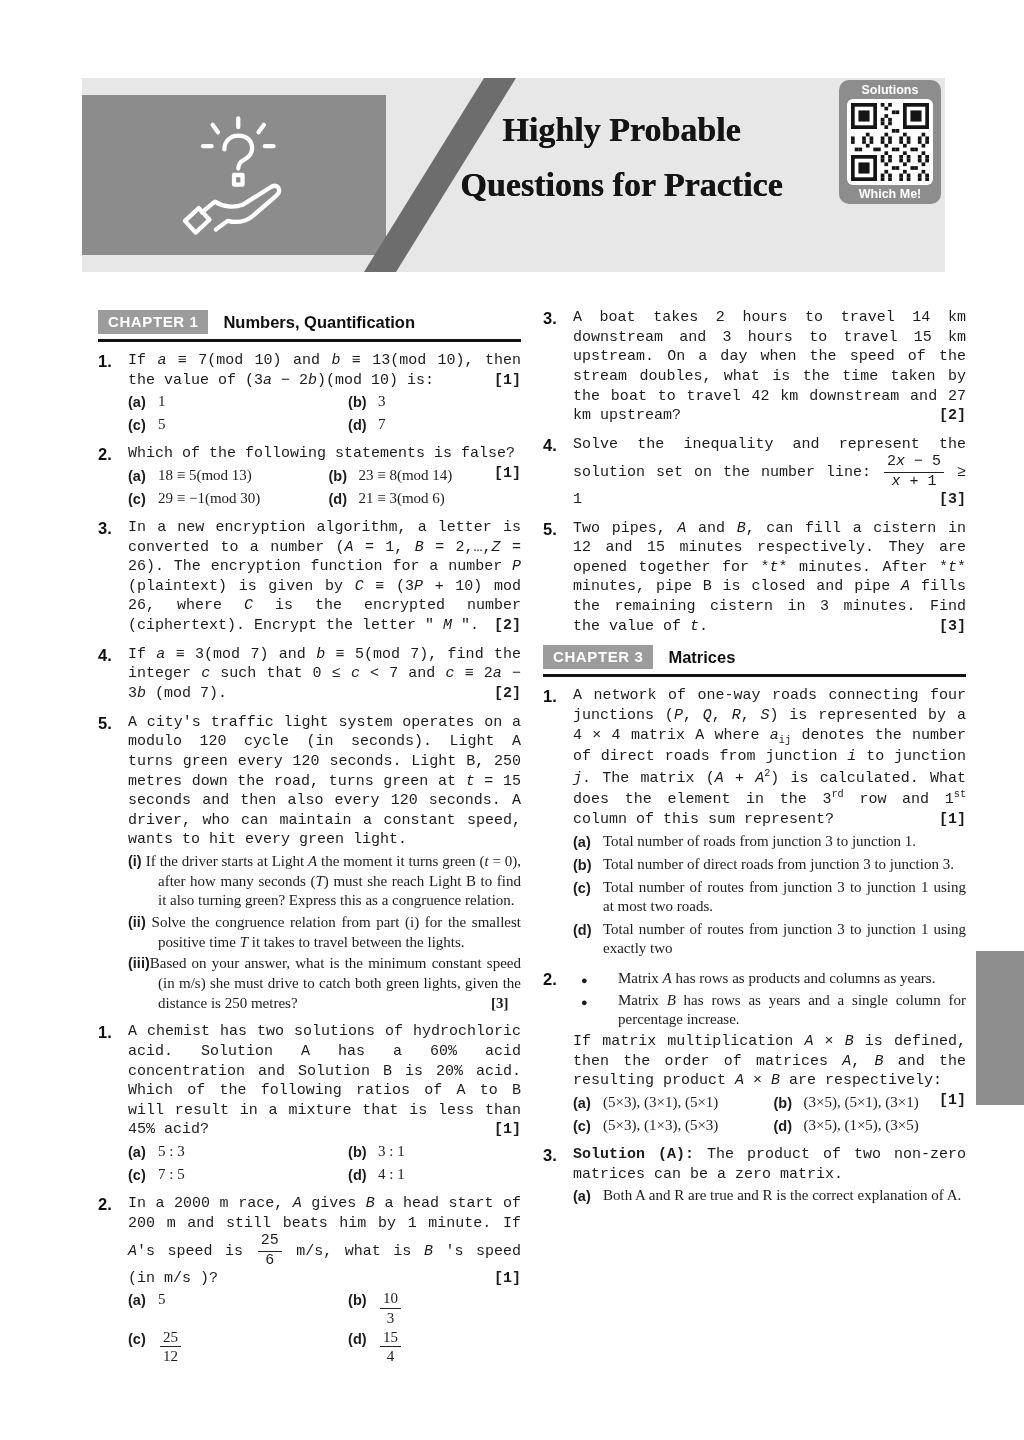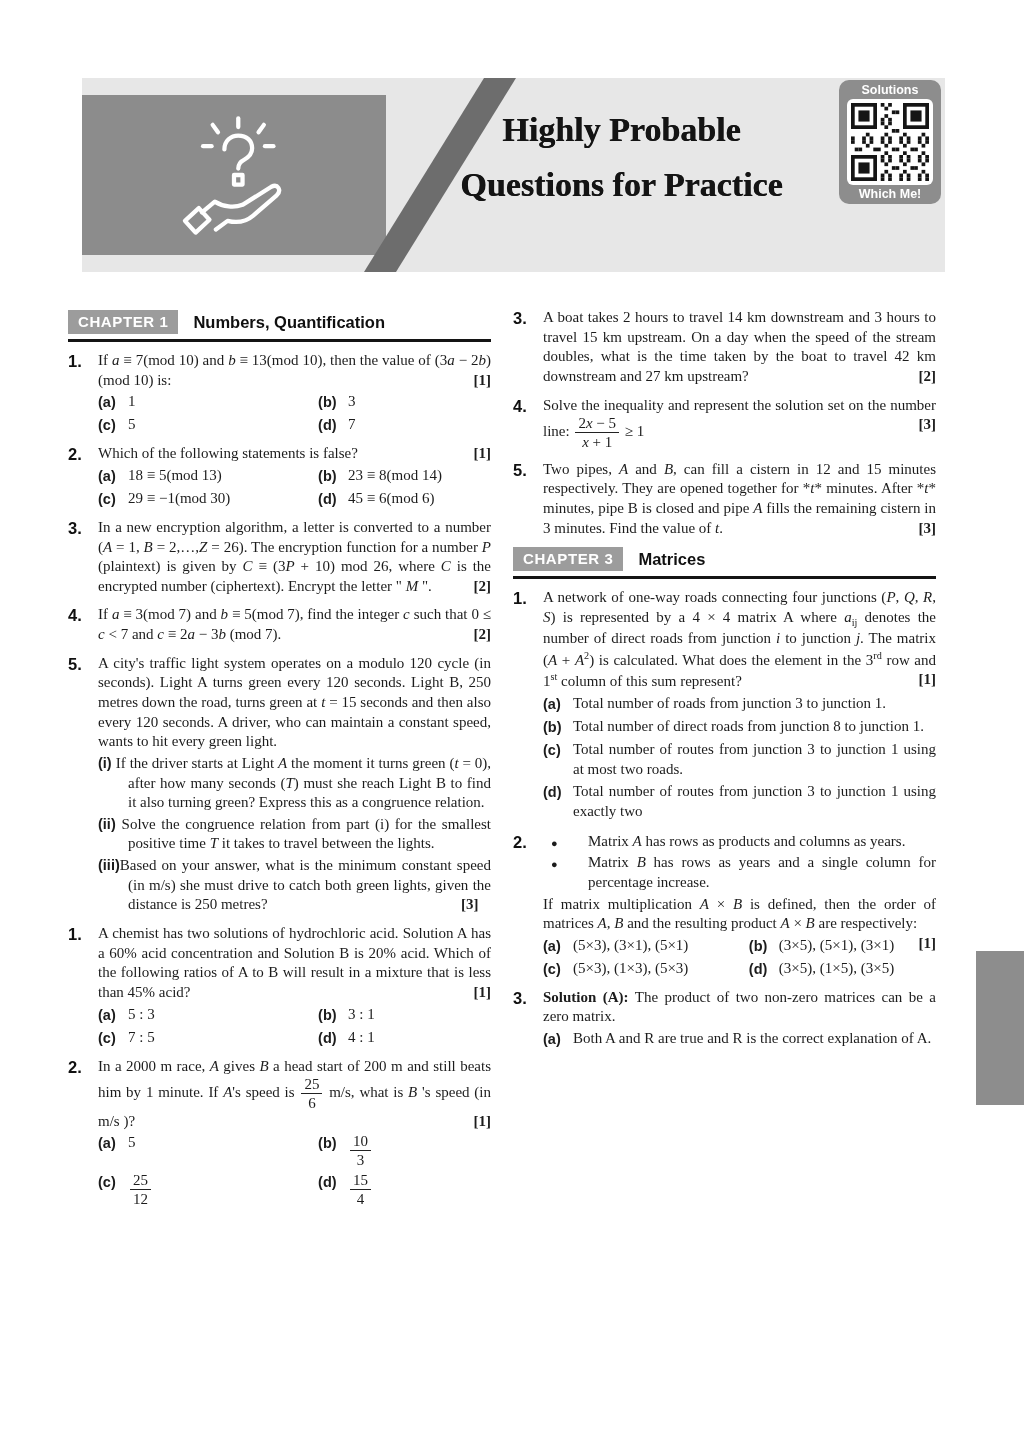--- a/index.html
+++ b/index.html
@@ -14,34 +14,34 @@
   .banner-title{position:absolute;left:338px;right:122px;top:24px;text-align:center;
         font-family:"Liberation Serif","DejaVu Serif",serif;font-weight:bold;font-size:34px;color:#141414;
         line-height:1.62;text-shadow:.4px 0 0 #141414;}
   .qr-badge{position:absolute;top:2px;right:4px;width:102px;height:124px;background:var(--tab-gray,#8d8d8d);
         border-radius:10px;display:flex;flex-direction:column;align-items:center;justify-content:space-between;
         padding:4px 0;box-sizing:border-box;}
   .qr-label{color:#fff;font-family:"Liberation Sans","DejaVu Sans",sans-serif;font-weight:bold;font-size:12.5px;line-height:1;}
   .qr-box{background:#fff;border-radius:6px;width:86px;height:86px;display:flex;align-items:center;justify-content:center;}
 
   
-  .content{position:absolute;left:68px;top:308px;width:868px;display:flex;gap:22px;}
+  .content{position:absolute;left:98px;top:308px;width:868px;display:flex;gap:22px;}
   .col{flex:0 0 423px;width:423px;}
 
   .chapter{border-bottom:3px solid var(--rule-black,#141414);padding-bottom:5px;display:flex;align-items:center;
            gap:15px;margin:2px 0 9px 0;}
   .ch-badge{background:var(--badge-gray,#9c9c9c);color:#fff;font-family:"Liberation Sans","DejaVu Sans",sans-serif;
             font-weight:bold;font-size:15px;letter-spacing:.6px;padding:3px 10px 4px 10px;}
   .ch-title{font-family:Liberation Sans, sans-serif;font-weight:bold;font-size:16.5px;color:#101010;}
 
   .q{display:flex;margin-bottom:7px;}
   .qnum{flex:0 0 30px;font-family:"Liberation Sans","DejaVu Sans",sans-serif;font-weight:bold;font-size:16.5px;
         color:#101010;padding-top:1px;}
   .qbody{flex:1;font-size:15px;line-height:1.31;}
-  .para{text-align:justify;margin-bottom:2px;}
+  .para{text-align:justify;margin-bottom:2px;font-family:Liberation Mono, monospace;}
   .marks{float:right;font-weight:bold;margin-left:8px;}
 
   .opts{margin:2px 0 2px 0;}
   .opts.two{display:grid;grid-template-columns:56% 44%;row-gap:3px;}
   .opts.one .opt{margin-bottom:3px;}
   .opt{display:flex;align-items:flex-start;}
   .ol{flex:0 0 30px;font-family:"Liberation Sans","DejaVu Sans",sans-serif;font-weight:bold;font-size:14.5px;padding-top:1px;}
   .ot{flex:1;text-align:left;}
   .opts.one .ot{text-align:justify;}
 
@@ -233,21 +233,21 @@
               <div class="opt">
              <span class="ol">(b)</span>
              <span class="ot">23 ≡ 8(mod 14)</span>
               </div>
               <div class="opt">
              <span class="ol">(c)</span>
              <span class="ot">29 ≡ −1(mod 30)</span>
               </div>
               <div class="opt">
              <span class="ol">(d)</span>
-             <span class="ot">45 ≡ 6(mod 6)</span>
+             <span class="ot">21 ≡ 3(mod 6)</span>
               </div>
             </div>
           </div>
         </div>
         <div class="q">
       <div class="qnum">3.</div>
       <div class="qbody">
             <div class="para">In a new encryption algorithm, a letter is converted to a number (<i>A</i> = 1, <i>B</i> = 2,…,<i>Z</i> = 26). The encryption function for a number <i>P</i> (plaintext) is given by <i>C</i> ≡ (3<i>P</i> + 10) mod 26, where <i>C</i> is the encrypted number (ciphertext). Encrypt the letter " <i>M</i> ".<span class="marks">[2]</span></div>
           </div>
         </div>
@@ -345,21 +345,21 @@
       <div class="qnum">1.</div>
       <div class="qbody">
             <div class="para">A network of one-way roads connecting four junctions (<i>P</i>, <i>Q</i>, <i>R</i>, <i>S</i>) is represented by a 4 × 4 matrix A where <i>a</i><sub>ij</sub> denotes the number of direct roads from junction <i>i</i> to junction <i>j</i>. The matrix (<i>A</i> + <i>A</i><sup>2</sup>) is calculated. What does the element in the 3<sup>rd</sup> row and 1<sup>st</sup> column of this sum represent?<span class="marks">[1]</span></div>
             <div class="opts one">
               <div class="opt">
              <span class="ol">(a)</span>
              <span class="ot">Total number of roads from junction 3 to junction 1.</span>
               </div>
               <div class="opt">
              <span class="ol">(b)</span>
-             <span class="ot">Total number of direct roads from junction 8 to junction 1.</span>
+             <span class="ot">Total number of direct roads from junction 3 to junction 3.</span>
               </div>
               <div class="opt">
              <span class="ol">(c)</span>
              <span class="ot">Total number of routes from junction 3 to junction 1 using at most two roads.</span>
               </div>
               <div class="opt">
              <span class="ol">(d)</span>
              <span class="ot">Total number of routes from junction 3 to junction 1 using exactly two</span>
               </div>
             </div>

